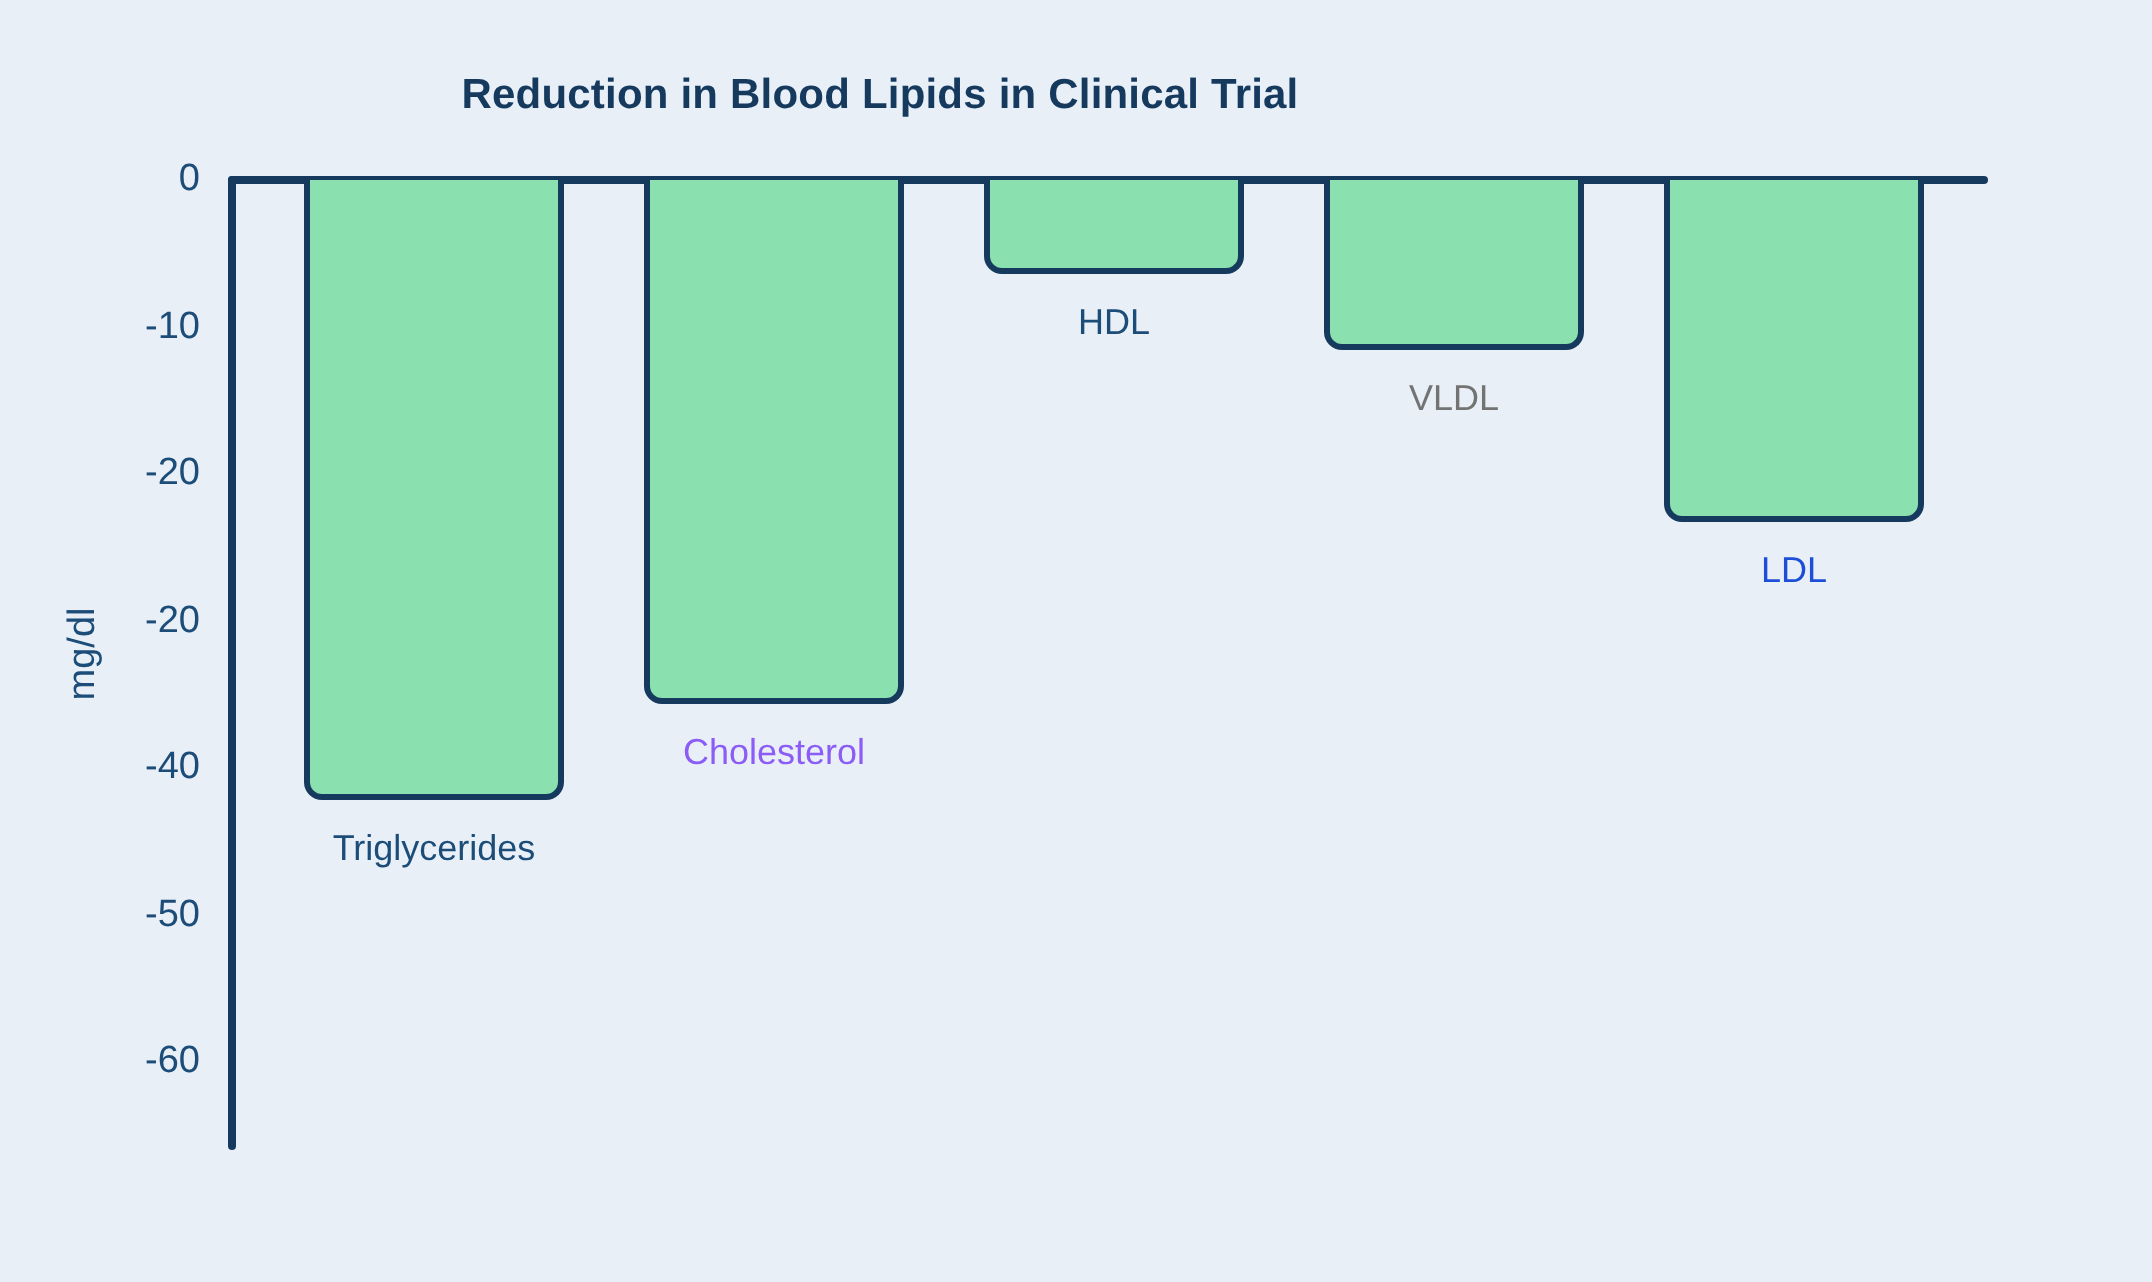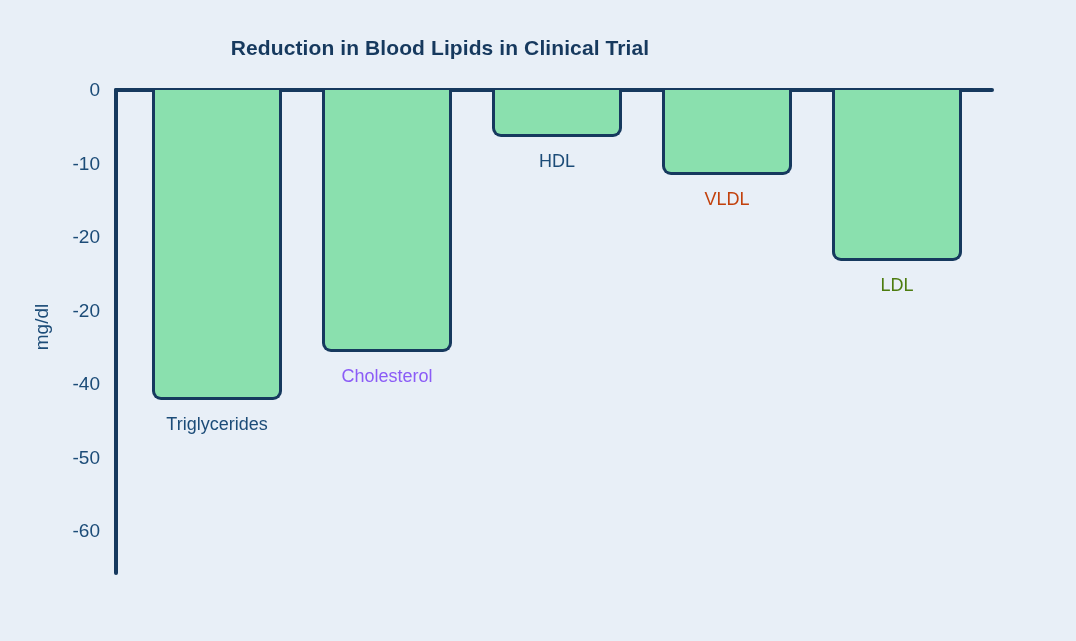--- a/index.html
+++ b/index.html
@@ -147,21 +147,21 @@
     <div class="y-axis-title">mg/dl</div>
 
     <div id="bars">
         <div class="bar" title="Triglycerides: -42.2 mg/dl" style="left: 152px; top: 90px; width: 130px; height: 310.17px; background: rgb(138, 224, 174); border-color: rgb(22, 57, 94);"></div>
         <div class="bar-label" style="left: 217px; top: 414.17px; color: rgb(28, 76, 120);">Triglycerides</div>
         <div class="bar" title="Cholesterol: -35.6 mg/dl" style="left: 322px; top: 90px; width: 130px; height: 261.66px; background: rgb(138, 224, 174); border-color: rgb(22, 57, 94);"></div>
         <div class="bar-label" style="left: 387px; top: 365.66px; color: #8b5cf6;">Cholesterol</div>
         <div class="bar" title="HDL: -6.4 mg/dl" style="left: 492px; top: 90px; width: 130px; height: 47.04px; background: rgb(138, 224, 174); border-color: rgb(22, 57, 94);"></div>
         <div class="bar-label" style="left: 557px; top: 151.04px; color: rgb(28, 76, 120); text-align: center;">HDL</div>
         <div class="bar" title="VLDL: -11.6 mg/dl" style="left: 662px; top: 90px; width: 130px; height: 85.26px; background: rgb(138, 224, 174); border-color: rgb(22, 57, 94);"></div>
-        <div class="bar-label" style="left: 727px; top: 189.26px; color: #c2410c;">VLDL</div>
+        <div class="bar-label" style="left: 727px; top: 189.26px; color: #737373;">VLDL</div>
         <div class="bar" title="LDL: -23.3 mg/dl" style="left: 832px; top: 90px; width: 130px; height: 171.255px; background: rgb(138, 224, 174); border-color: rgb(22, 57, 94);"></div>
-        <div class="bar-label" style="left: 897px; top: 275.255px; color: #4d7c0f;">LDL</div>
+        <div class="bar-label" style="left: 897px; top: 275.255px; color: #1d4ed8;">LDL</div>
       </div>
 
   </div>
 
 
 </div>
 
 </body></html>

